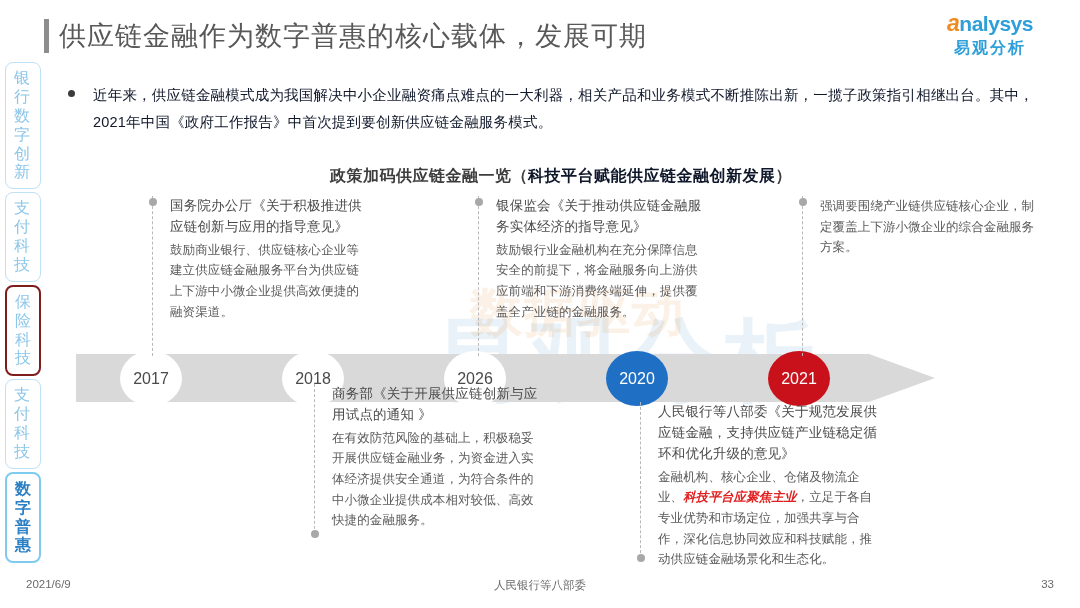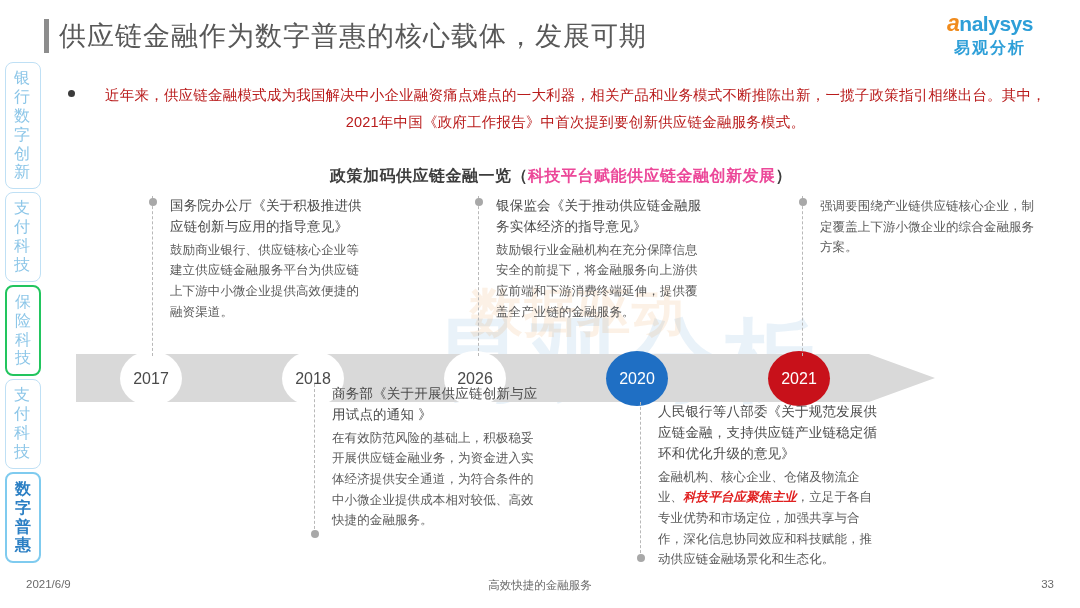--- a/index.html
+++ b/index.html
@@ -62,21 +62,21 @@
     display: flex;
     flex-direction: column;
     align-items: center;
     justify-content: center;
     color: #8cc6e8;
     font-size: 16px;
     line-height: 1.18;
     letter-spacing: 0px;
   }
   .side-tab.strong-border {
-    border: 2px solid #22c55e;
+    border: 2px solid #7f1d1d;
     align-items: center;
   }
   .side-tab.active {
     border: 2px solid #7fcbef;
     color: #2b7fc4;
     font-weight: bold;
   }
   .side-tab span { display: block; }
 
   
@@ -142,37 +142,36 @@
     width: 7px; height: 7px;
     border-radius: 50%;
     background: #3b3b3b;
     margin-top: 8px;
     margin-right: 18px;
     flex: 0 0 auto;
   }
   #intro-text {
     font-size: 14.5px;
     line-height: 1.85;
-    color: #b91c1c;
+    color: #0f172a;
     letter-spacing: 0.2px;
-    text-align: center;
   }
 
   
   #section-heading {
     position: absolute;
     left: 330px;
     top: 166px;
     font-size: 16px;
     font-weight: bold;
     color: #3d3d3d;
     letter-spacing: 0.5px;
     z-index: 3;
   }
-  #section-heading .red { color: #ec4899; margin-top: 33px; }
+  #section-heading .red { color: #0f172a; margin-top: 33px; }
 
   
   #timeline {
     position: absolute;
     left: 76px;
     top: 354px;
     width: 860px;
     height: 48px;
     z-index: 1;
   }
@@ -371,15 +370,15 @@
 <div class="card" style="left:802px; top:196px; width:240px;">
   <div class="connector" style="height:160px;"></div>
   <div class="dot" style="top:2px;"></div>
   <div class="card-body">
     <div class="card-text">强调要围绕产业链供应链核心企业，制定覆盖上下游小微企业的综合金融服务方案。</div>
   </div>
 </div>
 
 <div id="footer">
   <div class="f-left">2021/6/9</div>
-  <div class="f-mid">高效快捷的金融服务</div>
+  <div class="f-mid">人民银行等八部委</div>
   <div class="f-right">33</div>
 </div>
 
 </body></html>

